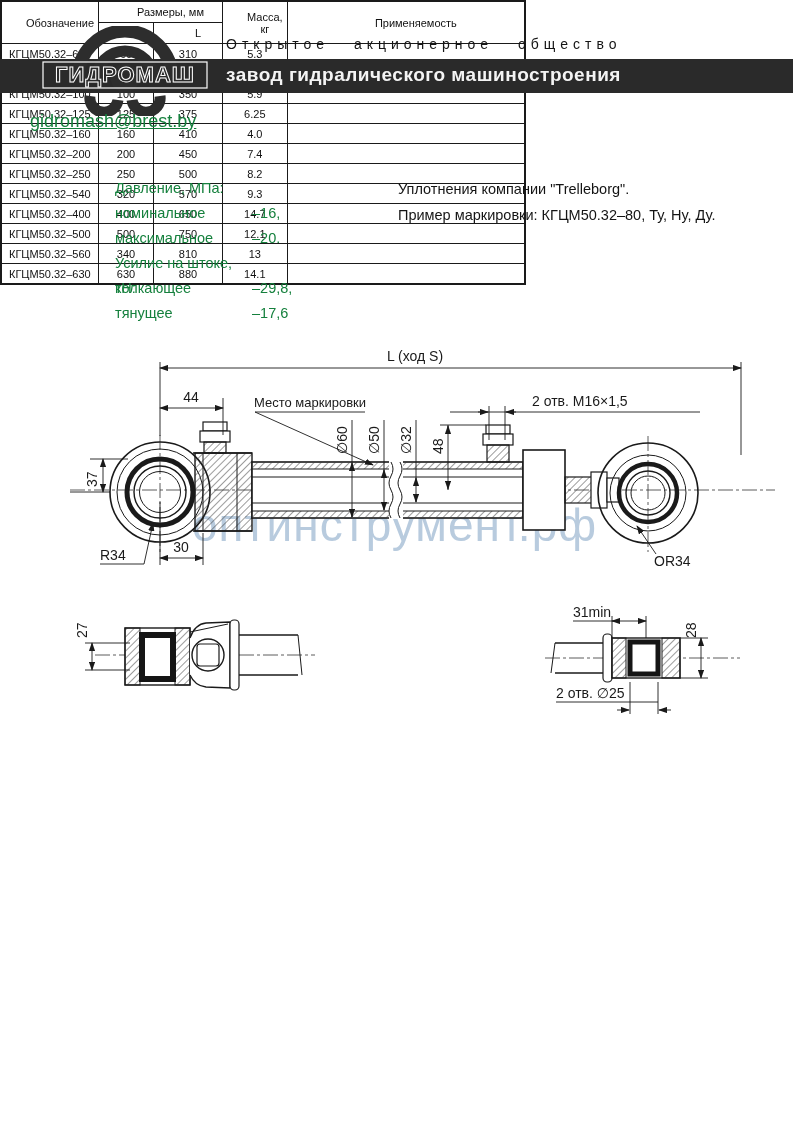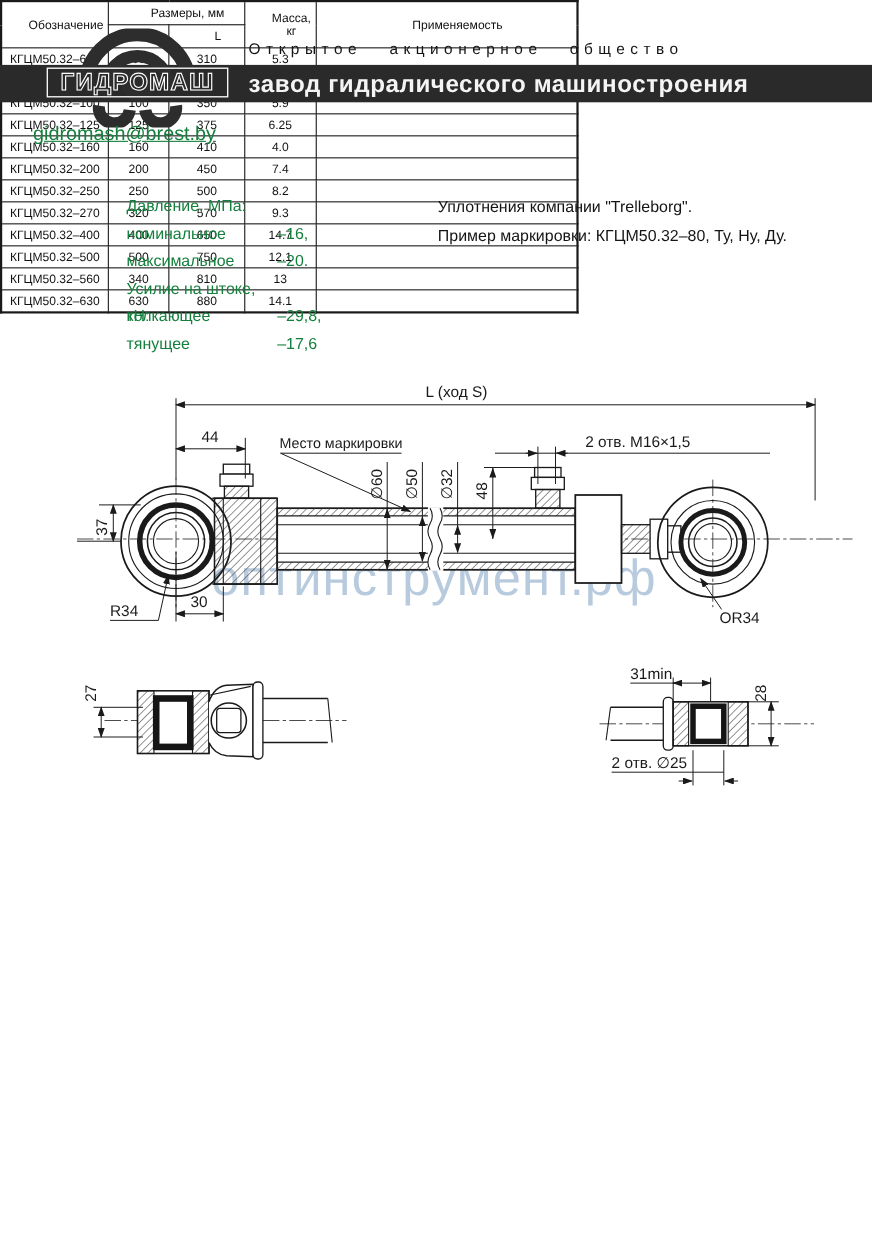--- a/index.html
+++ b/index.html
@@ -2,21 +2,21 @@
 <html><head>
 <meta charset="utf-8">
 <style>
   html,body{margin:0;padding:0;background:#888;}
   .page{position:relative;width:793px;height:1123px;background:#fff;overflow:hidden;
         font-family:"Liberation Sans",sans-serif;color:#111;}
   .abs{position:absolute;}
   
   .org-type{left:226px;top:36px;font-size:14px;letter-spacing:5px;word-spacing:16px;color:#141414;}
   .band{left:0;top:59px;width:793px;height:34px;background:#2a2a2a;}
-  .band-text{left:226px;top:64px;font-size:22px;font-weight:bold;color:#f4f4f4;letter-spacing:.5px;}
+  .band-text{left:226px;top:64px;font-size:19px;font-weight:bold;color:#f4f4f4;letter-spacing:.5px;}
   .logo-svg{left:30px;top:26px;}
   .email{left:30px;top:111px;font-size:18px;color:#15803d;text-decoration:underline;}
   .title{left:214px;top:116px;font-size:28px;color:#0d0d0d;letter-spacing:.5px;}
   
   .specs{left:115px;top:176px;width:280px;font-size:14.5px;color:#15803d;}
   .spec-row{height:25px;line-height:25px;display:flex;}
   .spec-label{width:137px;}
   .spec-val{}
   .notes{left:398px;top:176px;width:360px;font-size:14.5px;color:#141414;line-height:26px;}
   
@@ -332,21 +332,21 @@
           <td></td>
         </tr>
         <tr>
           <td>КГЦМ50.32–250</td>
           <td>250</td>
           <td>500</td>
           <td>8.2</td>
           <td></td>
         </tr>
         <tr>
-          <td>КГЦМ50.32–270</td>
+          <td>КГЦМ50.32–540</td>
           <td>320</td>
           <td>570</td>
           <td>9.3</td>
           <td></td>
         </tr>
         <tr>
           <td>КГЦМ50.32–400</td>
           <td>400</td>
           <td>650</td>
           <td>14.7</td>

